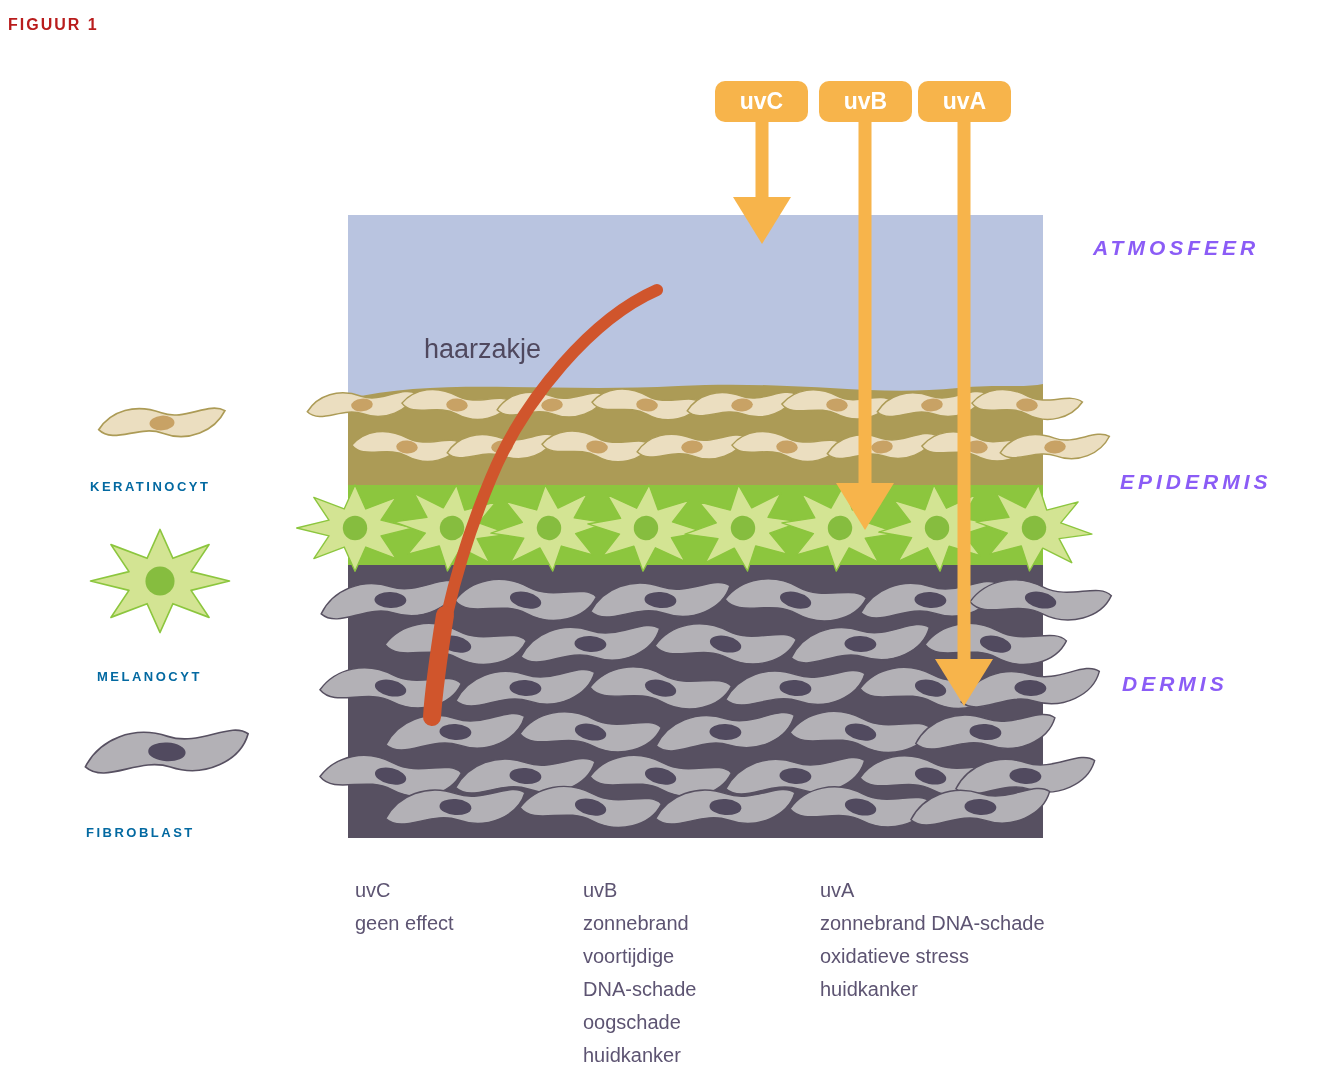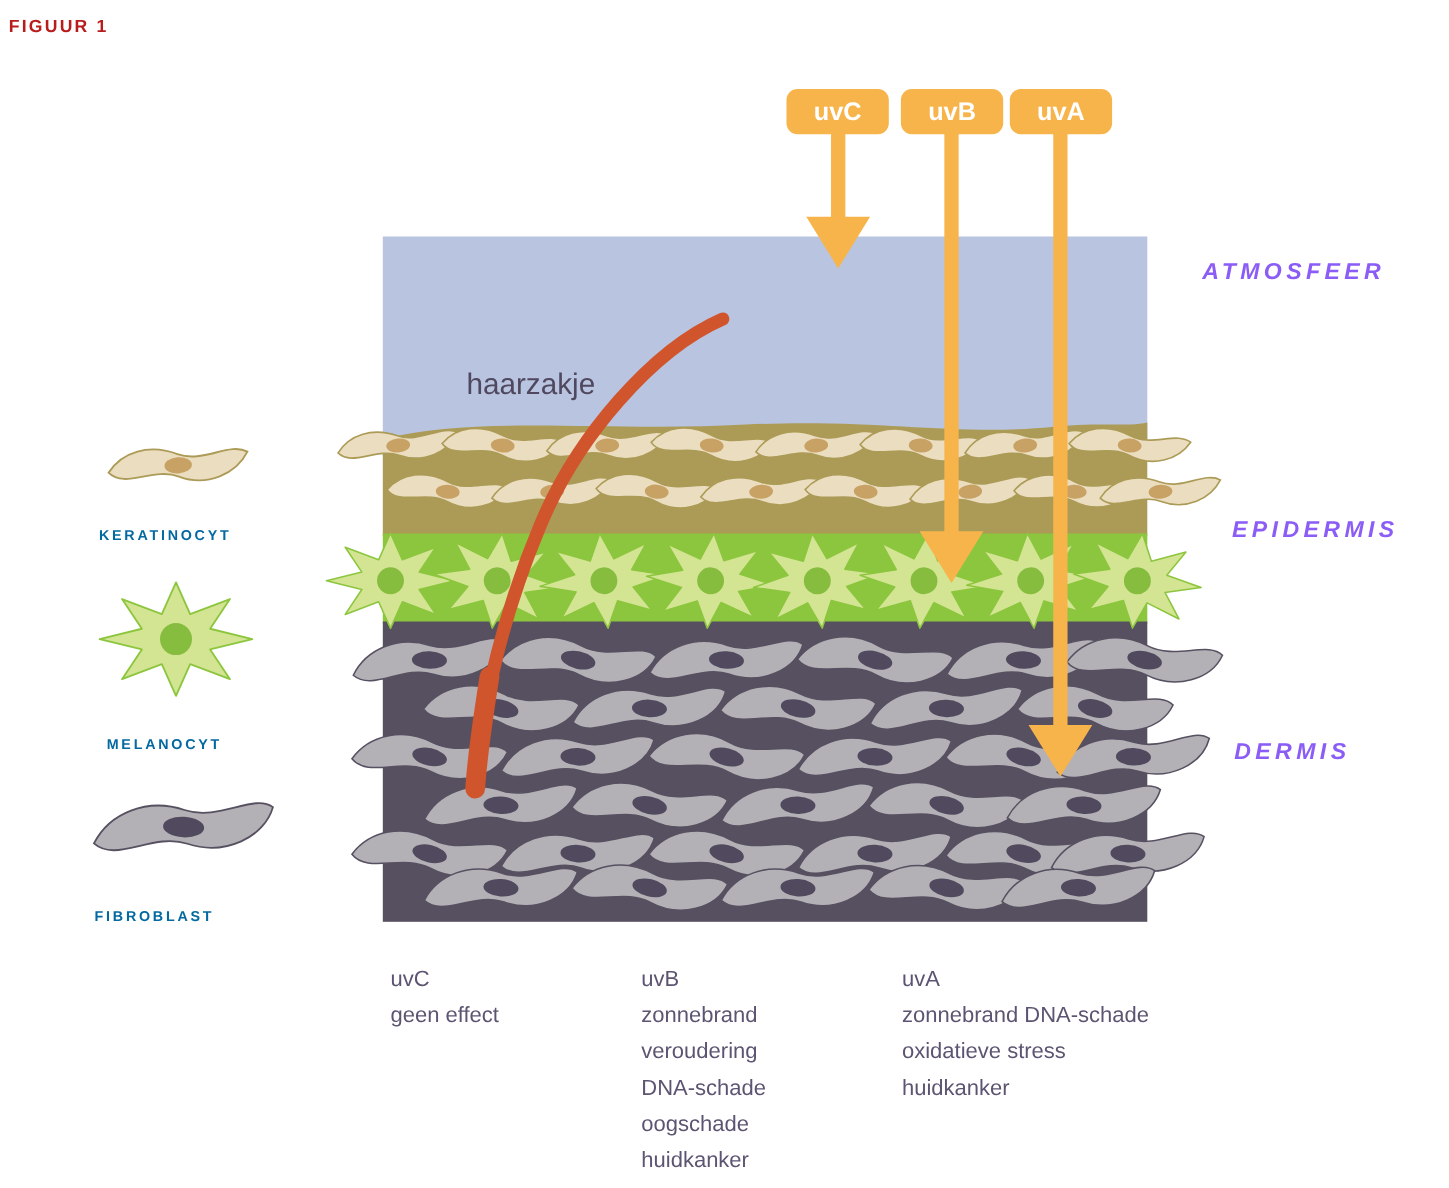--- a/index.html
+++ b/index.html
@@ -172,21 +172,21 @@
   <div class="legend-label" style="left:86px;top:825px;">FIBROBLAST</div>
 
   <div class="fx-col" style="left:355px;top:874px;">
     <div class="fx-head">uvC</div>
     <div>geen effect</div>
   </div>
 
   <div class="fx-col" style="left:583px;top:874px;">
     <div class="fx-head">uvB</div>
     <div>zonnebrand</div>
-    <div>veroudering</div>
+    <div>voortijdige</div>
     <div>DNA-schade</div>
     <div>oogschade</div>
     <div>huidkanker</div>
   </div>
 
   <div class="fx-col" style="left:820px;top:874px;">
     <div class="fx-head">uvA</div>
     <div>zonnebrand DNA-schade</div>
     <div>oxidatieve stress</div>
     <div>huidkanker</div>

